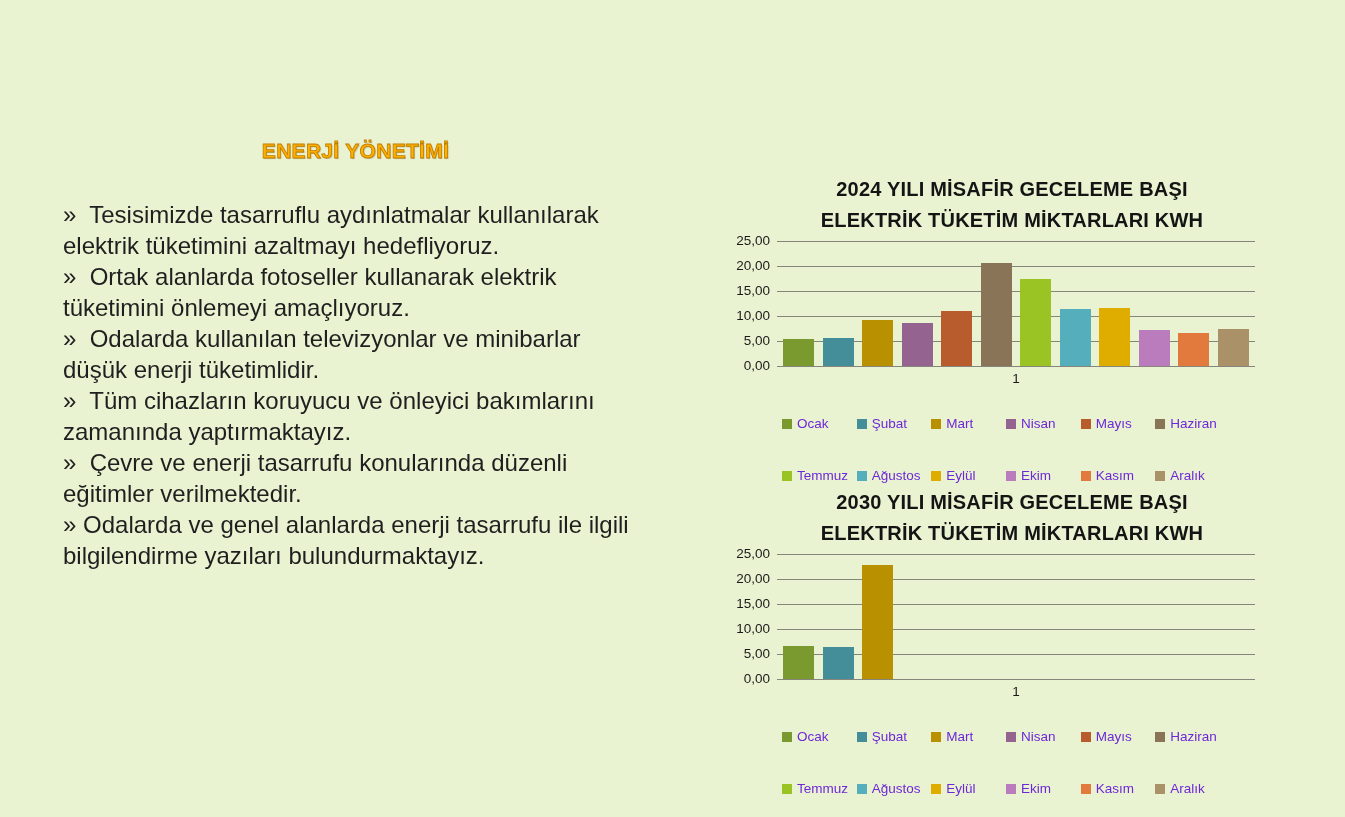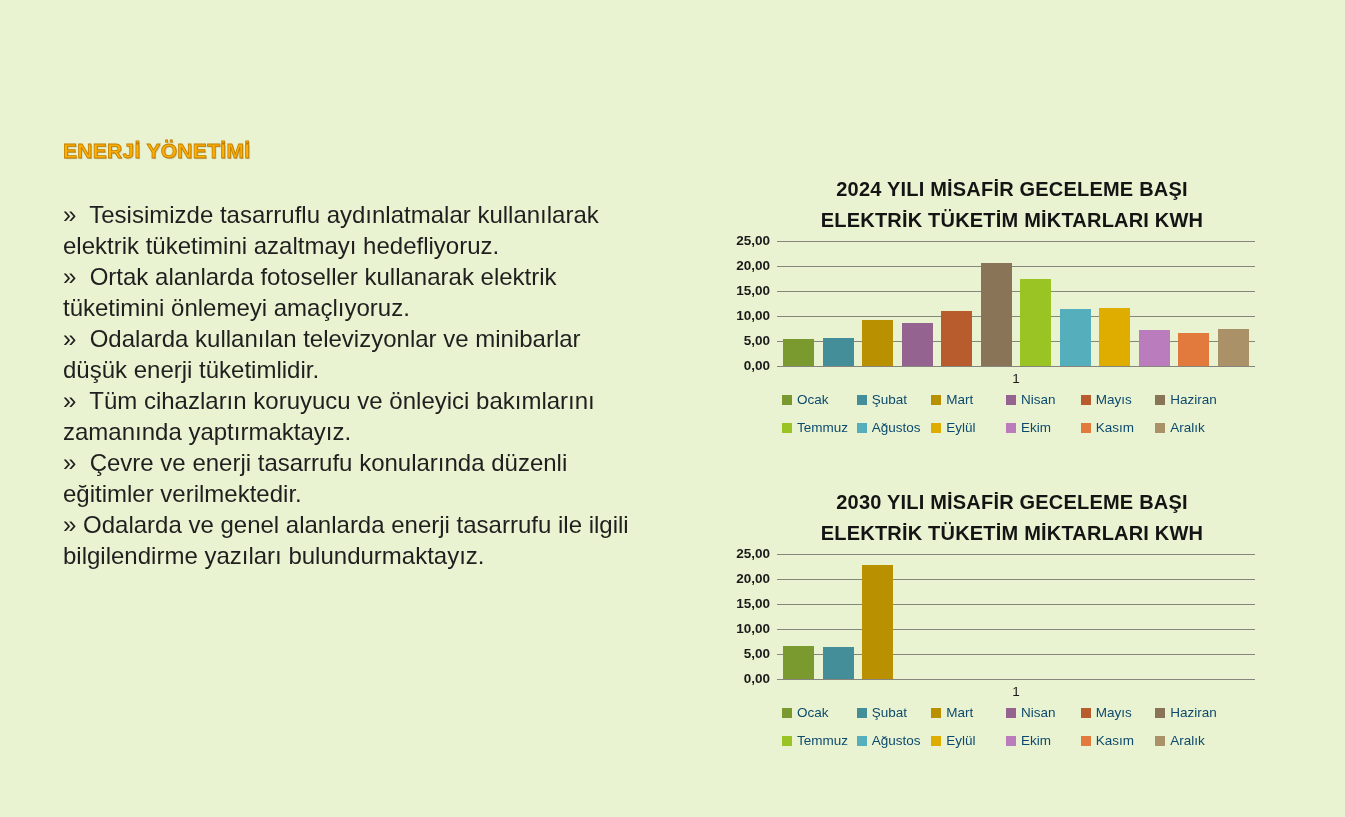--- a/index.html
+++ b/index.html
@@ -20,20 +20,21 @@
     width: 585px;
   }
   .section-title {
     margin: 0 0 36px 0;
     font-size: 21px;
     font-weight: 700;
     letter-spacing: 0.3px;
     color: #FFAF00;
     -webkit-text-stroke: 0.8px #BF7D00;
     text-shadow: 1px 1px 1px rgba(110, 70, 0, 0.35);
+    text-align: center;
   }
   .bullet {
     margin: 0;
     font-size: 24px;
     line-height: 31px;
     color: #1f1f1f;
     white-space: pre-wrap;
   }
   
   .chart {
@@ -52,21 +53,21 @@
     line-height: 30.5px;
     font-weight: 700;
     color: #141414;
     white-space: pre-line;
     letter-spacing: 0.2px;
   }
   .plot-row { position: absolute; top: 70px; left: 0; }
   .y-axis {
     position: absolute;
     left: 0; top: 0;
-    width: 37px; height: 125px; font-weight: bold;
+    width: 37px; height: 125px;
   }
   .y-tick {
     position: absolute;
     right: 5px;
     width: 60px;
     text-align: right;
     font-size: 13.5px;
     color: #1a1a1a;
   }
   .plot {
@@ -109,22 +110,23 @@
     width: 448px;
     display: grid;
     grid-template-columns: repeat(6, 1fr);
     row-gap: 13px;
   }
   .legend-item {
     display: flex;
     align-items: center;
     gap: 5px;
     font-size: 13.5px;
-    color: #0c4a6e;
+    color: #6d28d9;
     white-space: nowrap;
+    margin-top: 24px;
   }
   .swatch {
     display: inline-block;
     width: 10px; height: 10px;
     flex: 0 0 10px;
   }
 </style>
 </head>
 <body>
 

